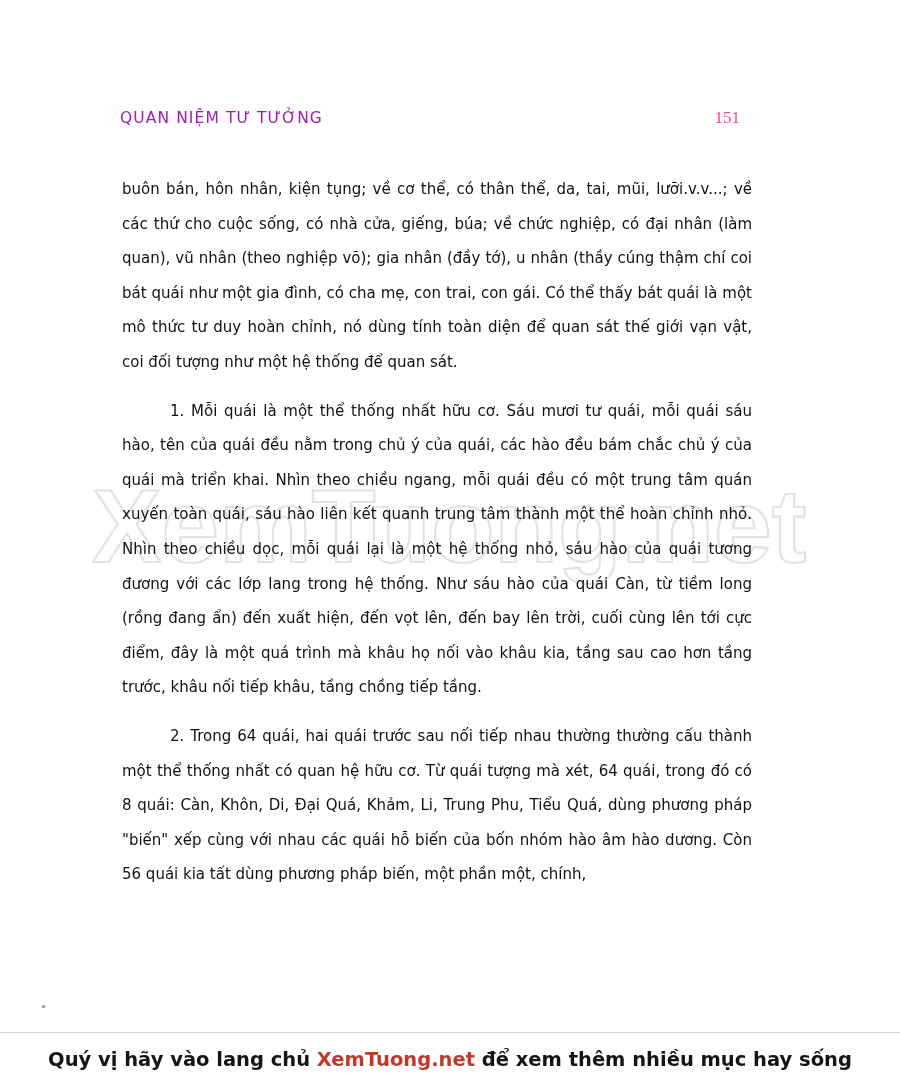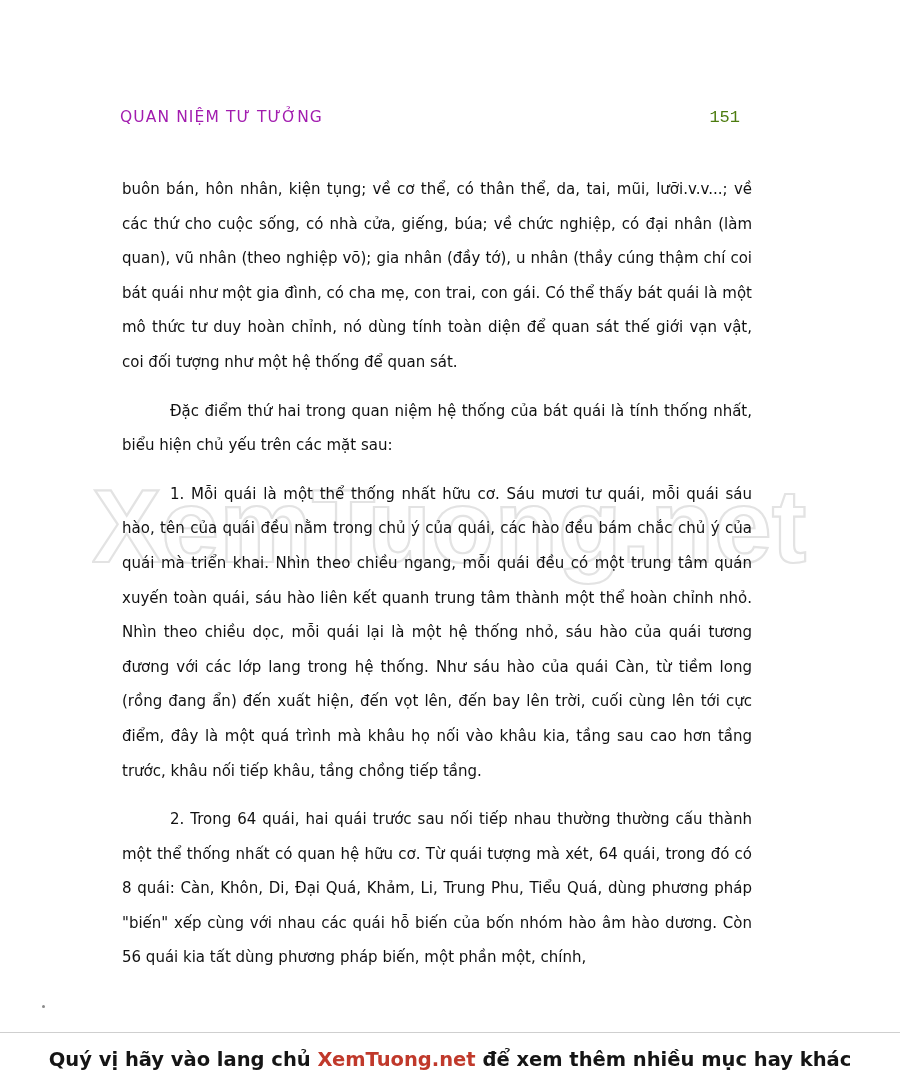--- a/index.html
+++ b/index.html
@@ -32,23 +32,23 @@
     justify-content: space-between;
   }
   .running-title {
     font-family: "DejaVu Sans", sans-serif;
     font-size: 15.5px;
     letter-spacing: 1.1px;
     color: #a21caf;
     white-space: nowrap;
   }
   .page-number {
-    font-family: Liberation Mono, monospace;
+    font-family: Liberation Serif, serif;
     font-size: 17px;
-    color: #4d7c0f;
+    color: #ec4899;
   }
   .body-text {
     position: absolute;
     left: 122px;
     top: 172px;
     width: 630px;
     font-family: "DejaVu Sans", sans-serif;
     font-size: 15px;
     line-height: 34.6px;
     color: #111111;
@@ -117,27 +117,26 @@
   </div>
 
   <div class="watermark">
     <svg width="720" height="120" viewBox="0 0 720 120" xmlns="http://www.w3.org/2000/svg">
       <text x="0" y="92" font-family="Liberation Sans, sans-serif" font-size="104" font-weight="bold" fill="none" stroke="#e3e3e3" stroke-width="2.2">XemTuong.net</text>
     </svg>
   </div>
 
   <div class="body-text">
     <p>buôn bán, hôn nhân, kiện tụng; về cơ thể, có thân thể, da, tai, mũi, lưỡi.v.v...; về các thứ cho cuộc sống, có nhà cửa, giếng, búa; về chức nghiệp, có đại nhân (làm quan), vũ nhân (theo nghiệp võ); gia nhân (đầy tớ), u nhân (thầy cúng thậm chí coi bát quái như một gia đình, có cha mẹ, con trai, con gái. Có thể thấy bát quái là một mô thức tư duy hoàn chỉnh, nó dùng tính toàn diện để quan sát thế giới vạn vật, coi đối tượng như một hệ thống để quan sát.</p>
-    <p class="indent">Đặc điểm thứ hai trong quan niệm hệ thống của bát quái là tính thống nhất, biểu hiện chủ yếu trên các mặt sau:</p>
     <p class="indent">1. Mỗi quái là một thể thống nhất hữu cơ. Sáu mươi tư quái, mỗi quái sáu hào, tên của quái đều nằm trong chủ ý của quái, các hào đều bám chắc chủ ý của quái mà triển khai. Nhìn theo chiều ngang, mỗi quái đều có một trung tâm quán xuyến toàn quái, sáu hào liên kết quanh trung tâm thành một thể hoàn chỉnh nhỏ. Nhìn theo chiều dọc, mỗi quái lại là một hệ thống nhỏ, sáu hào của quái tương đương với các lớp lang trong hệ thống. Như sáu hào của quái Càn, từ tiềm long (rồng đang ẩn) đến xuất hiện, đến vọt lên, đến bay lên trời, cuối cùng lên tới cực điểm, đây là một quá trình mà khâu họ nối vào khâu kia, tầng sau cao hơn tầng trước, khâu nối tiếp khâu, tầng chồng tiếp tầng.</p>
     <p class="indent">2. Trong 64 quái, hai quái trước sau nối tiếp nhau thường thường cấu thành một thể thống nhất có quan hệ hữu cơ. Từ quái tượng mà xét, 64 quái, trong đó có 8 quái: Càn, Khôn, Di, Đại Quá, Khảm, Li, Trung Phu, Tiểu Quá, dùng phương pháp "biến" xếp cùng với nhau các quái hỗ biến của bốn nhóm hào âm hào dương. Còn 56 quái kia tất dùng phương pháp biến, một phần một, chính,</p>
   </div>
 
   <span class="dot dot-a"></span>
   <span class="dot dot-b"></span>
 
   <div class="footer">
     <div class="footer-text">
-      <span>Quý vị hãy vào lang chủ </span><span class="brand">XemTuong.net</span><span> để xem thêm nhiều mục hay khác</span>
+      <span>Quý vị hãy vào lang chủ </span><span class="brand">XemTuong.net</span><span> để xem thêm nhiều mục hay sống</span>
     </div>
   </div>
 
 </div>
 
 </body></html>

